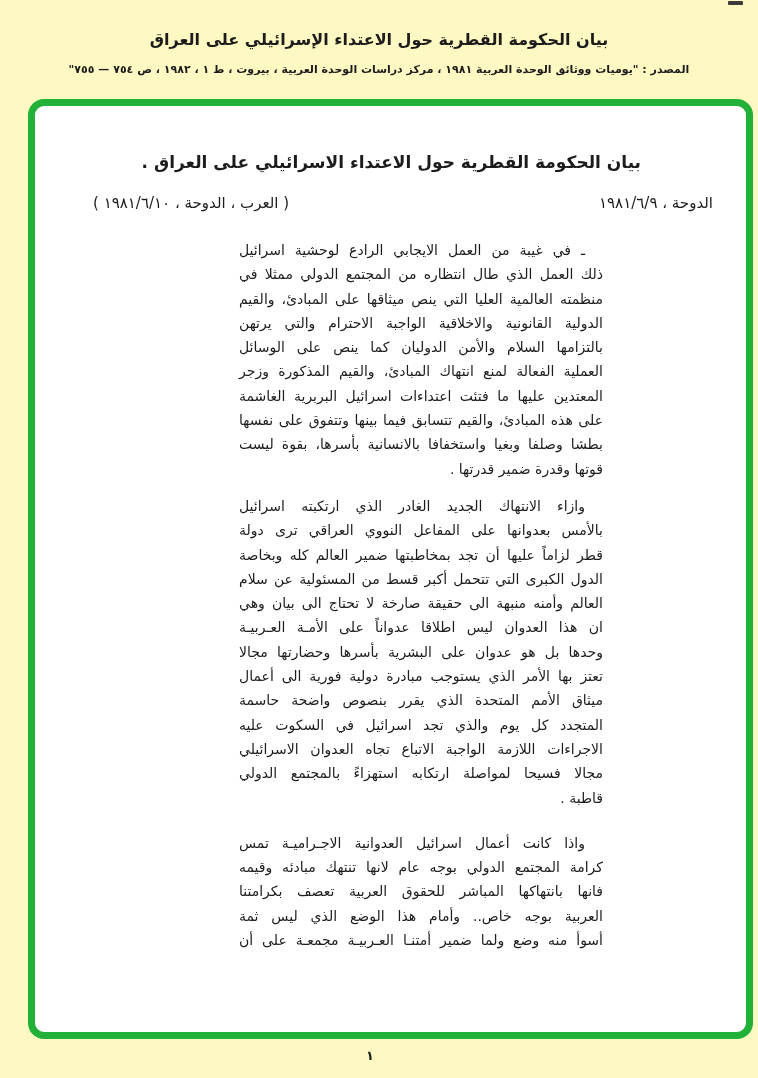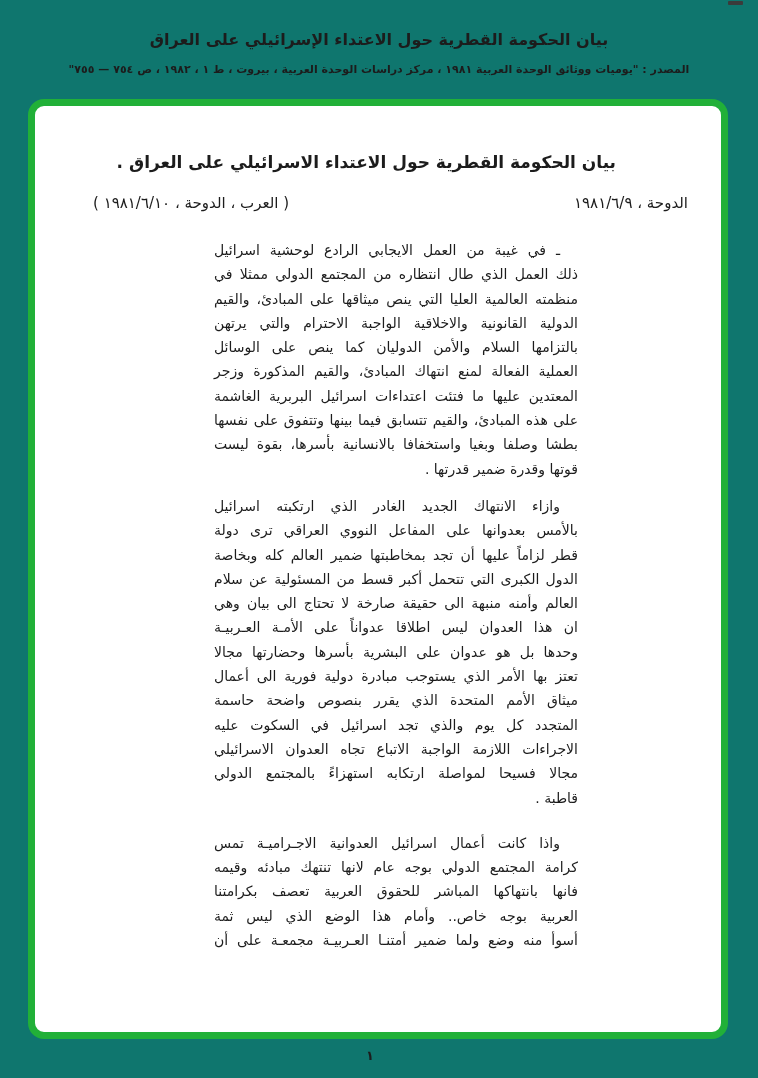--- a/index.html
+++ b/index.html
@@ -4,21 +4,21 @@
 <style>
   html,body{margin:0;padding:0;background:#ffffff;}
   body{
     width:758px;height:1078px;
     font-family:"DejaVu Sans", sans-serif;
     direction:rtl;
     color:#1c1c1c;
     position:relative;
     overflow:hidden;
   }
-  .page{position:relative;width:758px;height:1078px;background:#0f766e;}
+  .page{position:relative;width:758px;height:1078px;background:#fef9c3;}
   .corner-mark{
     position:absolute;top:1px;right:15px;width:15px;height:4px;
     background:#3b3b3b;border-radius:1px;
   }
   .header-title{
     position:absolute;top:30px;left:0;width:758px;
     text-align:center;font-size:16px;font-weight:bold;
     letter-spacing:0;
   }
   .header-source{
@@ -65,21 +65,21 @@
 <body>
 
 <div class="page">
 
   <div class="corner-mark"></div>
 
   <div class="header-title">بيان الحكومة القطرية حول الاعتداء الإسرائيلي على العراق</div>
 
   <div class="header-source">المصدر :  "يوميات ووثائق الوحدة العربية ١٩٨١ ، مركز دراسات الوحدة العربية ، بيروت ، ط ١ ، ١٩٨٢ ، ص ٧٥٤ — ٧٥٥"</div>
 
-  <div class="scan-frame" style="border-color: rgb(33, 176, 56);">
+  <div class="scan-frame" style="border-color: rgb(33, 176, 56); padding-left: 25px;">
 
     <div class="doc-title">بيان الحكومة القطرية حول الاعتداء الاسرائيلي على العراق .</div>
 
     <div class="dateline">
       <span class="place-date">الدوحة ، ١٩٨١/٦/٩</span>
       <span class="publication">( العرب ، الدوحة ، ١٩٨١/٦/١٠ )</span>
     </div>
 
     <div class="body-col">
 

